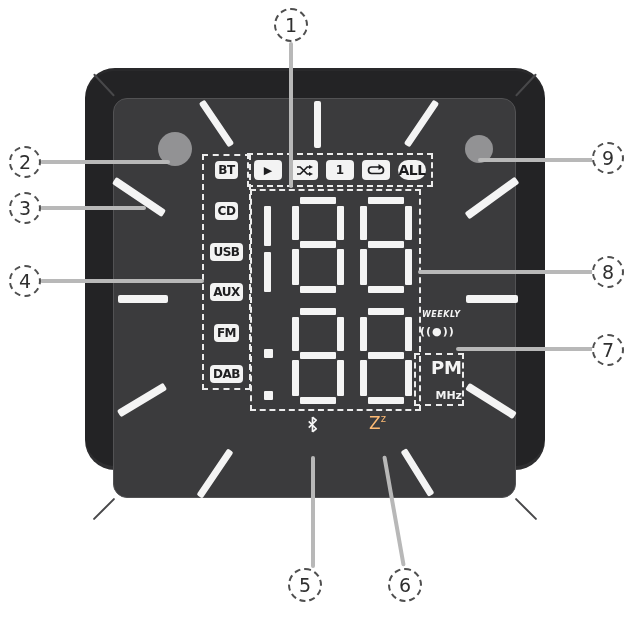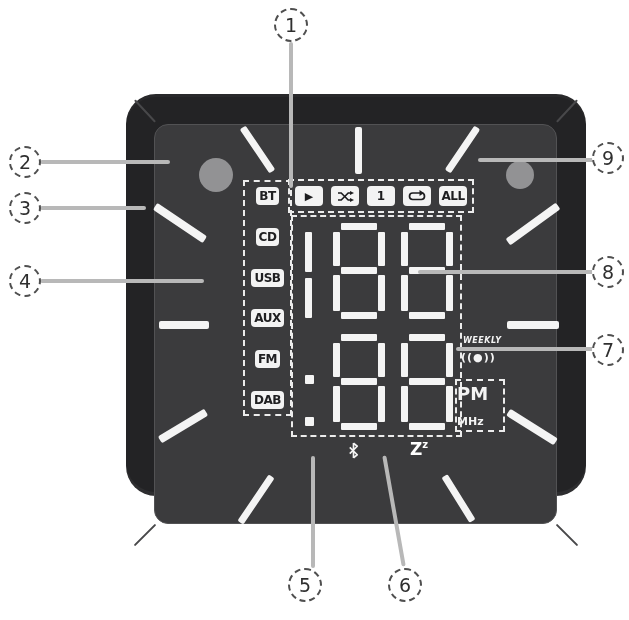--- a/index.html
+++ b/index.html
@@ -1,66 +1,66 @@
 <!DOCTYPE html>
 <html><head>
 <meta charset="utf-8">
 <style>
   html,body{margin:0;padding:0;background:#ffffff;}
   *{box-sizing:border-box;}
   .stage{position:relative;width:629px;height:620px;background:#ffffff;overflow:hidden;
          font-family:"DejaVu Sans",sans-serif;}
 
   
-  .bezel{position:absolute;left:85px;top:94px;width:460px;height:402px;background:#232325;
-         border-radius:30px;box-shadow:inset 0 -4px 0 rgba(255,255,255,.05),inset 0 3px 0 rgba(255,255,255,.03);margin-left:41px;}
+  .bezel{position:absolute;left:85px;top:68px;width:460px;height:402px;background:#232325;
+         border-radius:30px;box-shadow:inset 0 -4px 0 rgba(255,255,255,.05),inset 0 3px 0 rgba(255,255,255,.03);}
   .face{position:absolute;left:28px;top:30px;width:403px;height:400px;background:#3b3b3d;
         border-radius:14px;border:1px solid #525254;}
   .bevel{position:absolute;width:30px;height:2px;background:#48484a;border-radius:1px;}
 
   
   .tick{position:absolute;background:#f4f4f4;border-radius:2px;height:7px;}
 
   .sensor{position:absolute;border-radius:50%;background:#929294;}
 
   
   .dbox{position:absolute;border:2px dashed #ececec;}
   .src-col{display:flex;flex-direction:column;justify-content:space-between;align-items:center;
            padding:5px 2px;}
   .src-label{background:#f3f3f3;color:#202022;font-weight:bold;font-size:12px;line-height:1;
              padding:3px 3px;border-radius:4px;letter-spacing:-0.5px;}
   .icon-row{display:flex;align-items:center;justify-content:space-between;padding:4px 5px;}
   .tile{width:28px;height:20px;background:#f3f3f3;border-radius:4px;color:#1d1d1f;
         display:flex;align-items:center;justify-content:center;font-weight:bold;}
   .tile.play{font-size:11px;}
   .tile.one{font-size:12px;}
-  .tile.all{font-size:12px;letter-spacing:-0.5px;}
+  .tile.all{font-size:14px;letter-spacing:-0.5px;border-radius:10px;}
 
   
   .digit-row{position:absolute;display:flex;}
   .digit{position:relative;width:52px;height:96px;margin-right:16px;}
   .digit.narrow{width:10px;margin-right:18px;}
   .seg{position:absolute;background:#f4f4f4;border-radius:1px;}
   .sa{left:8px;top:0;width:36px;height:7px;}
   .sf{left:0;top:9px;width:7px;height:34px;}
   .sb{left:45px;top:9px;width:7px;height:34px;}
   .sg{left:8px;top:44px;width:36px;height:7px;}
   .se{left:0;top:52px;width:7px;height:36px;}
   .sc{left:45px;top:52px;width:7px;height:36px;}
   .sd{left:8px;top:89px;width:36px;height:7px;}
   .nt{left:0;top:9px;width:7px;height:40px;}
   .nb{left:0;top:55px;width:7px;height:40px;}
   .colon-dot{position:absolute;width:9px;height:9px;background:#f4f4f4;border-radius:1px;}
 
   .weekly{position:absolute;color:#f4f4f4;font-weight:bold;font-size:8px;letter-spacing:.5px;}
   .alarm-ic{position:absolute;color:#f4f4f4;font-weight:bold;font-size:11px;letter-spacing:1px;}
-  .pm-box{display:flex;flex-direction:column;align-items:flex-start;justify-content:center;gap:13px;}
+  .pm-box{display:flex;flex-direction:column;align-items:flex-end;justify-content:center;gap:13px;}
   .pm{color:#f4f4f4;font-weight:bold;font-size:18px;line-height:1;}
   .mhz{color:#f4f4f4;font-weight:bold;font-size:11px;line-height:1;}
-  .sleep{position:absolute;color:#ffffff;font-weight:bold;font-size:17px;line-height:1;}
+  .sleep{position:absolute;color:#fdba74;font-weight:normal;font-size:17px;line-height:1;}
   .sleep sup{font-size:10px;}
 
   
   .leader{position:absolute;background:#b8b8b8;border-radius:3px;}
   .callout{position:absolute;background:#ffffff;border:2px dashed #4f4f4f;border-radius:50%;
            display:flex;align-items:center;justify-content:center;color:#2f2f2f;font-size:19px;}
 </style>
 </head>
 <body>
 

